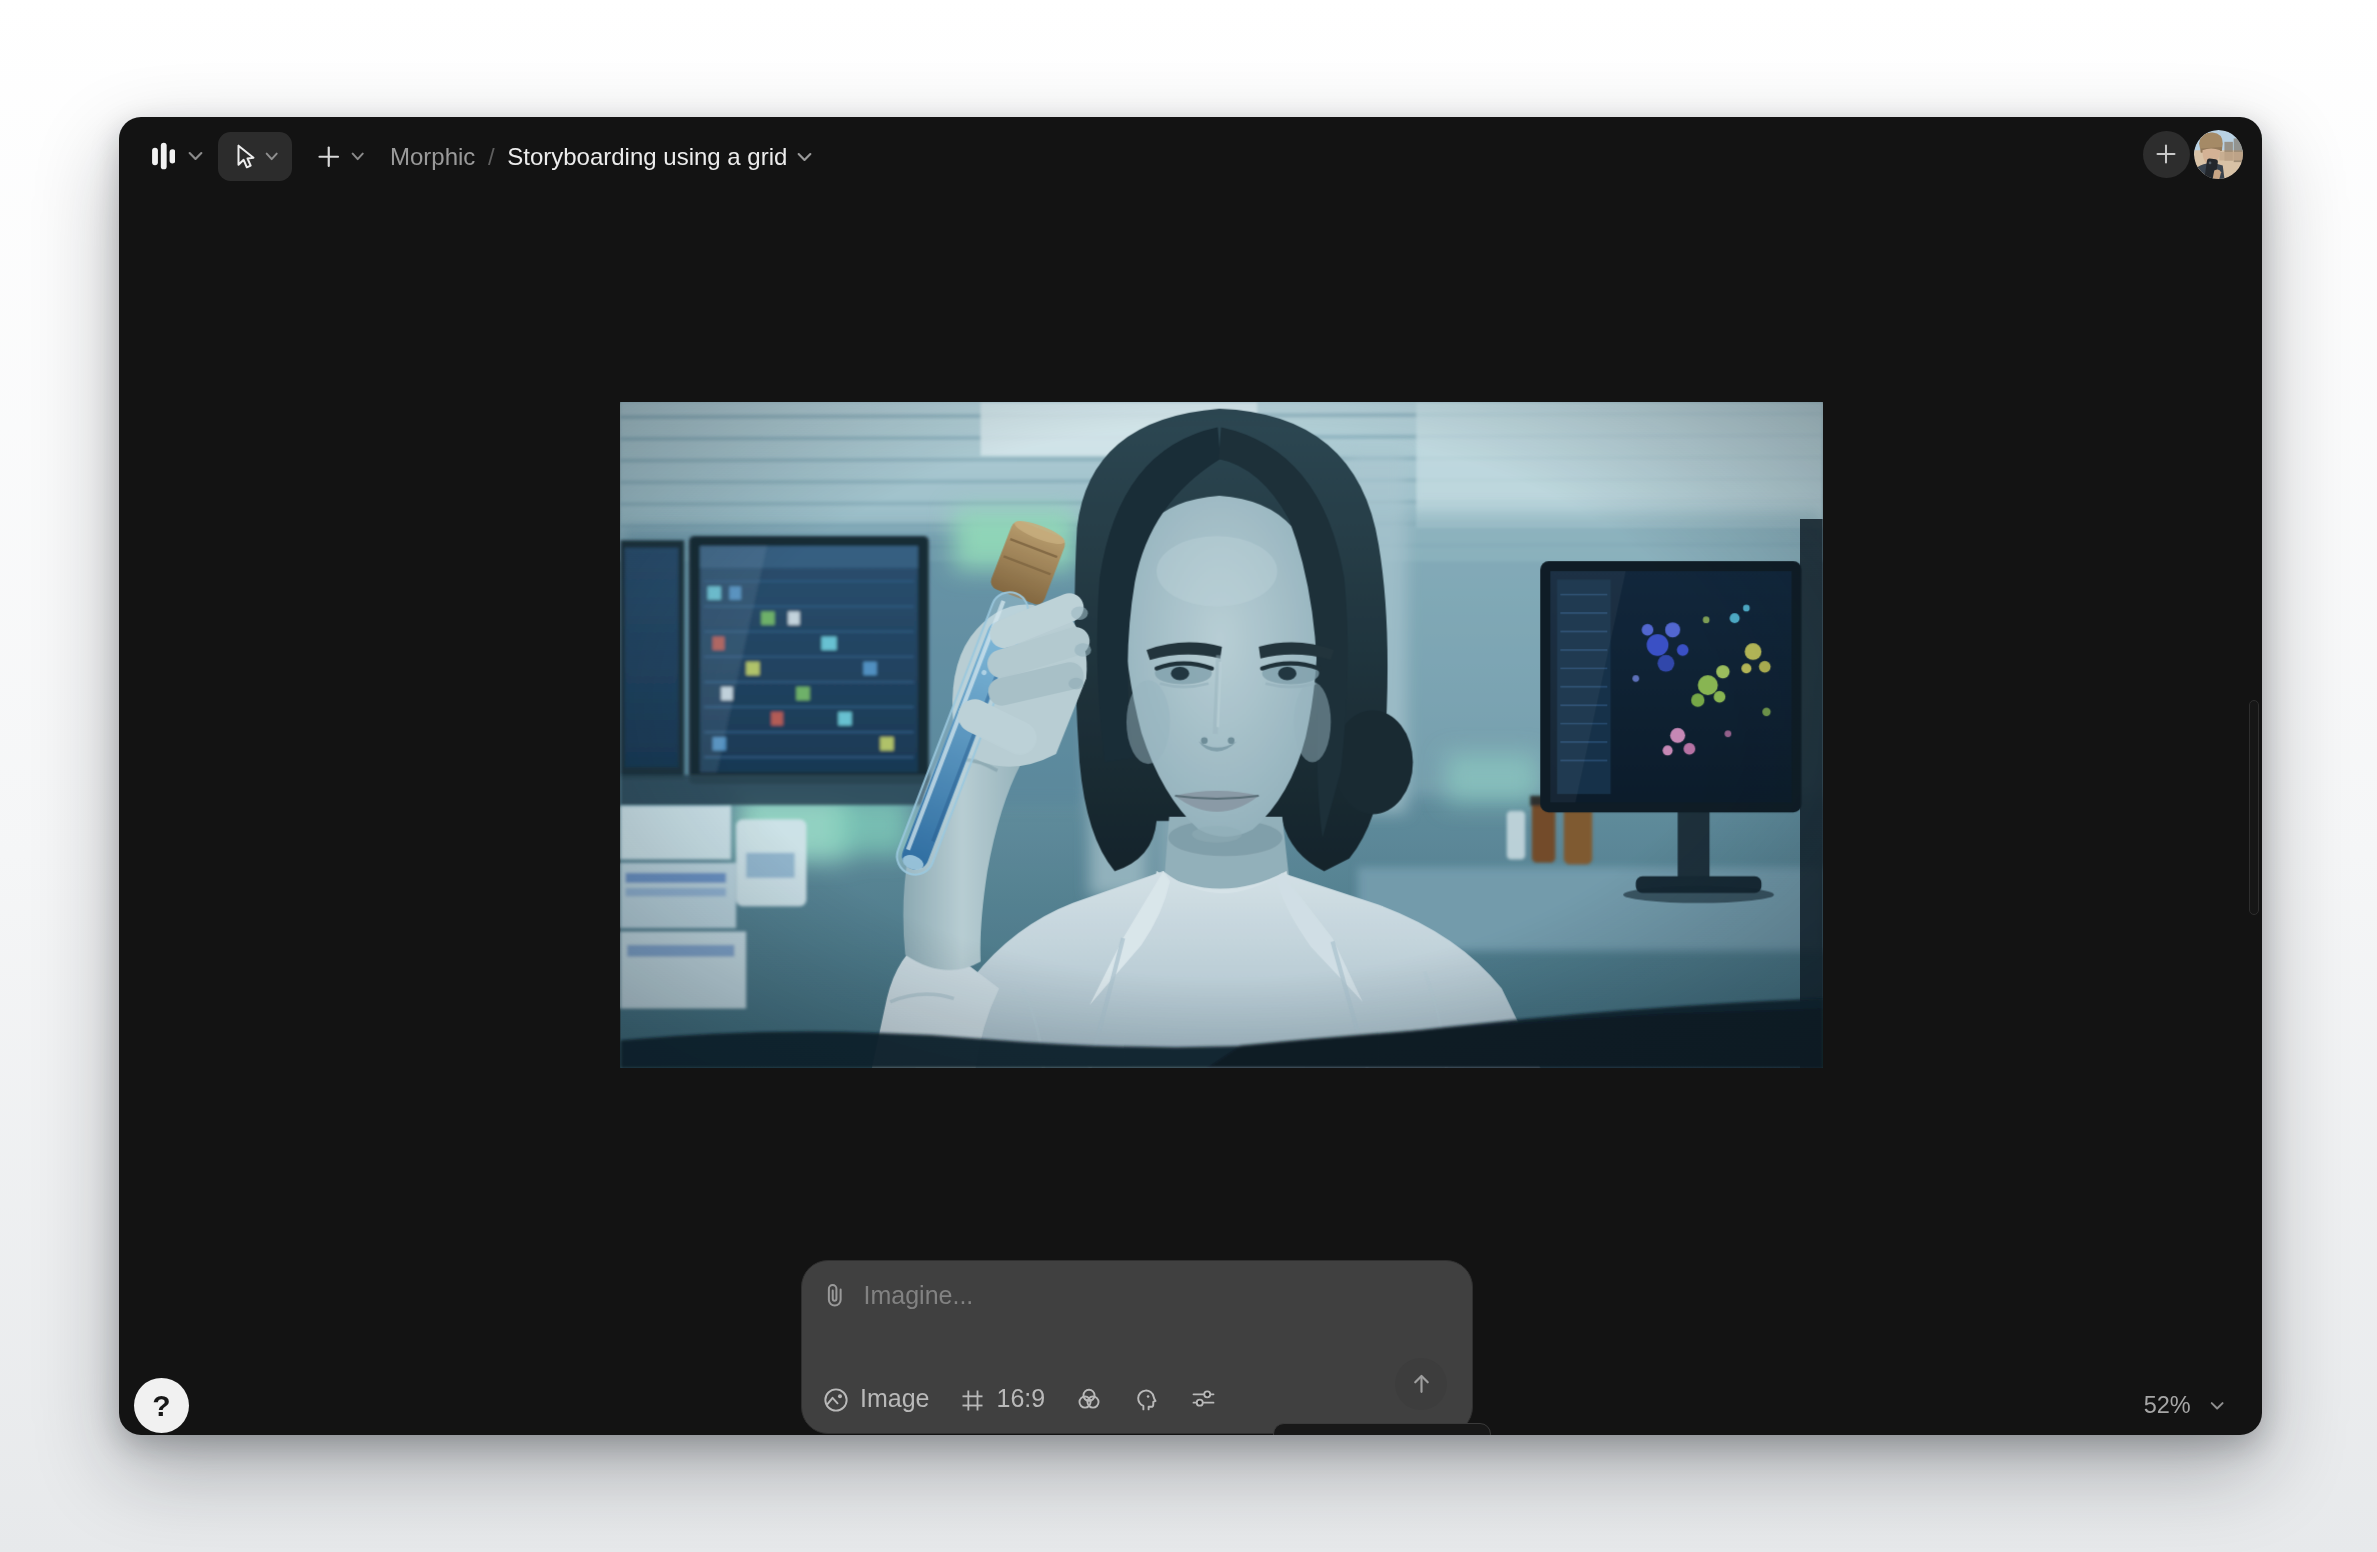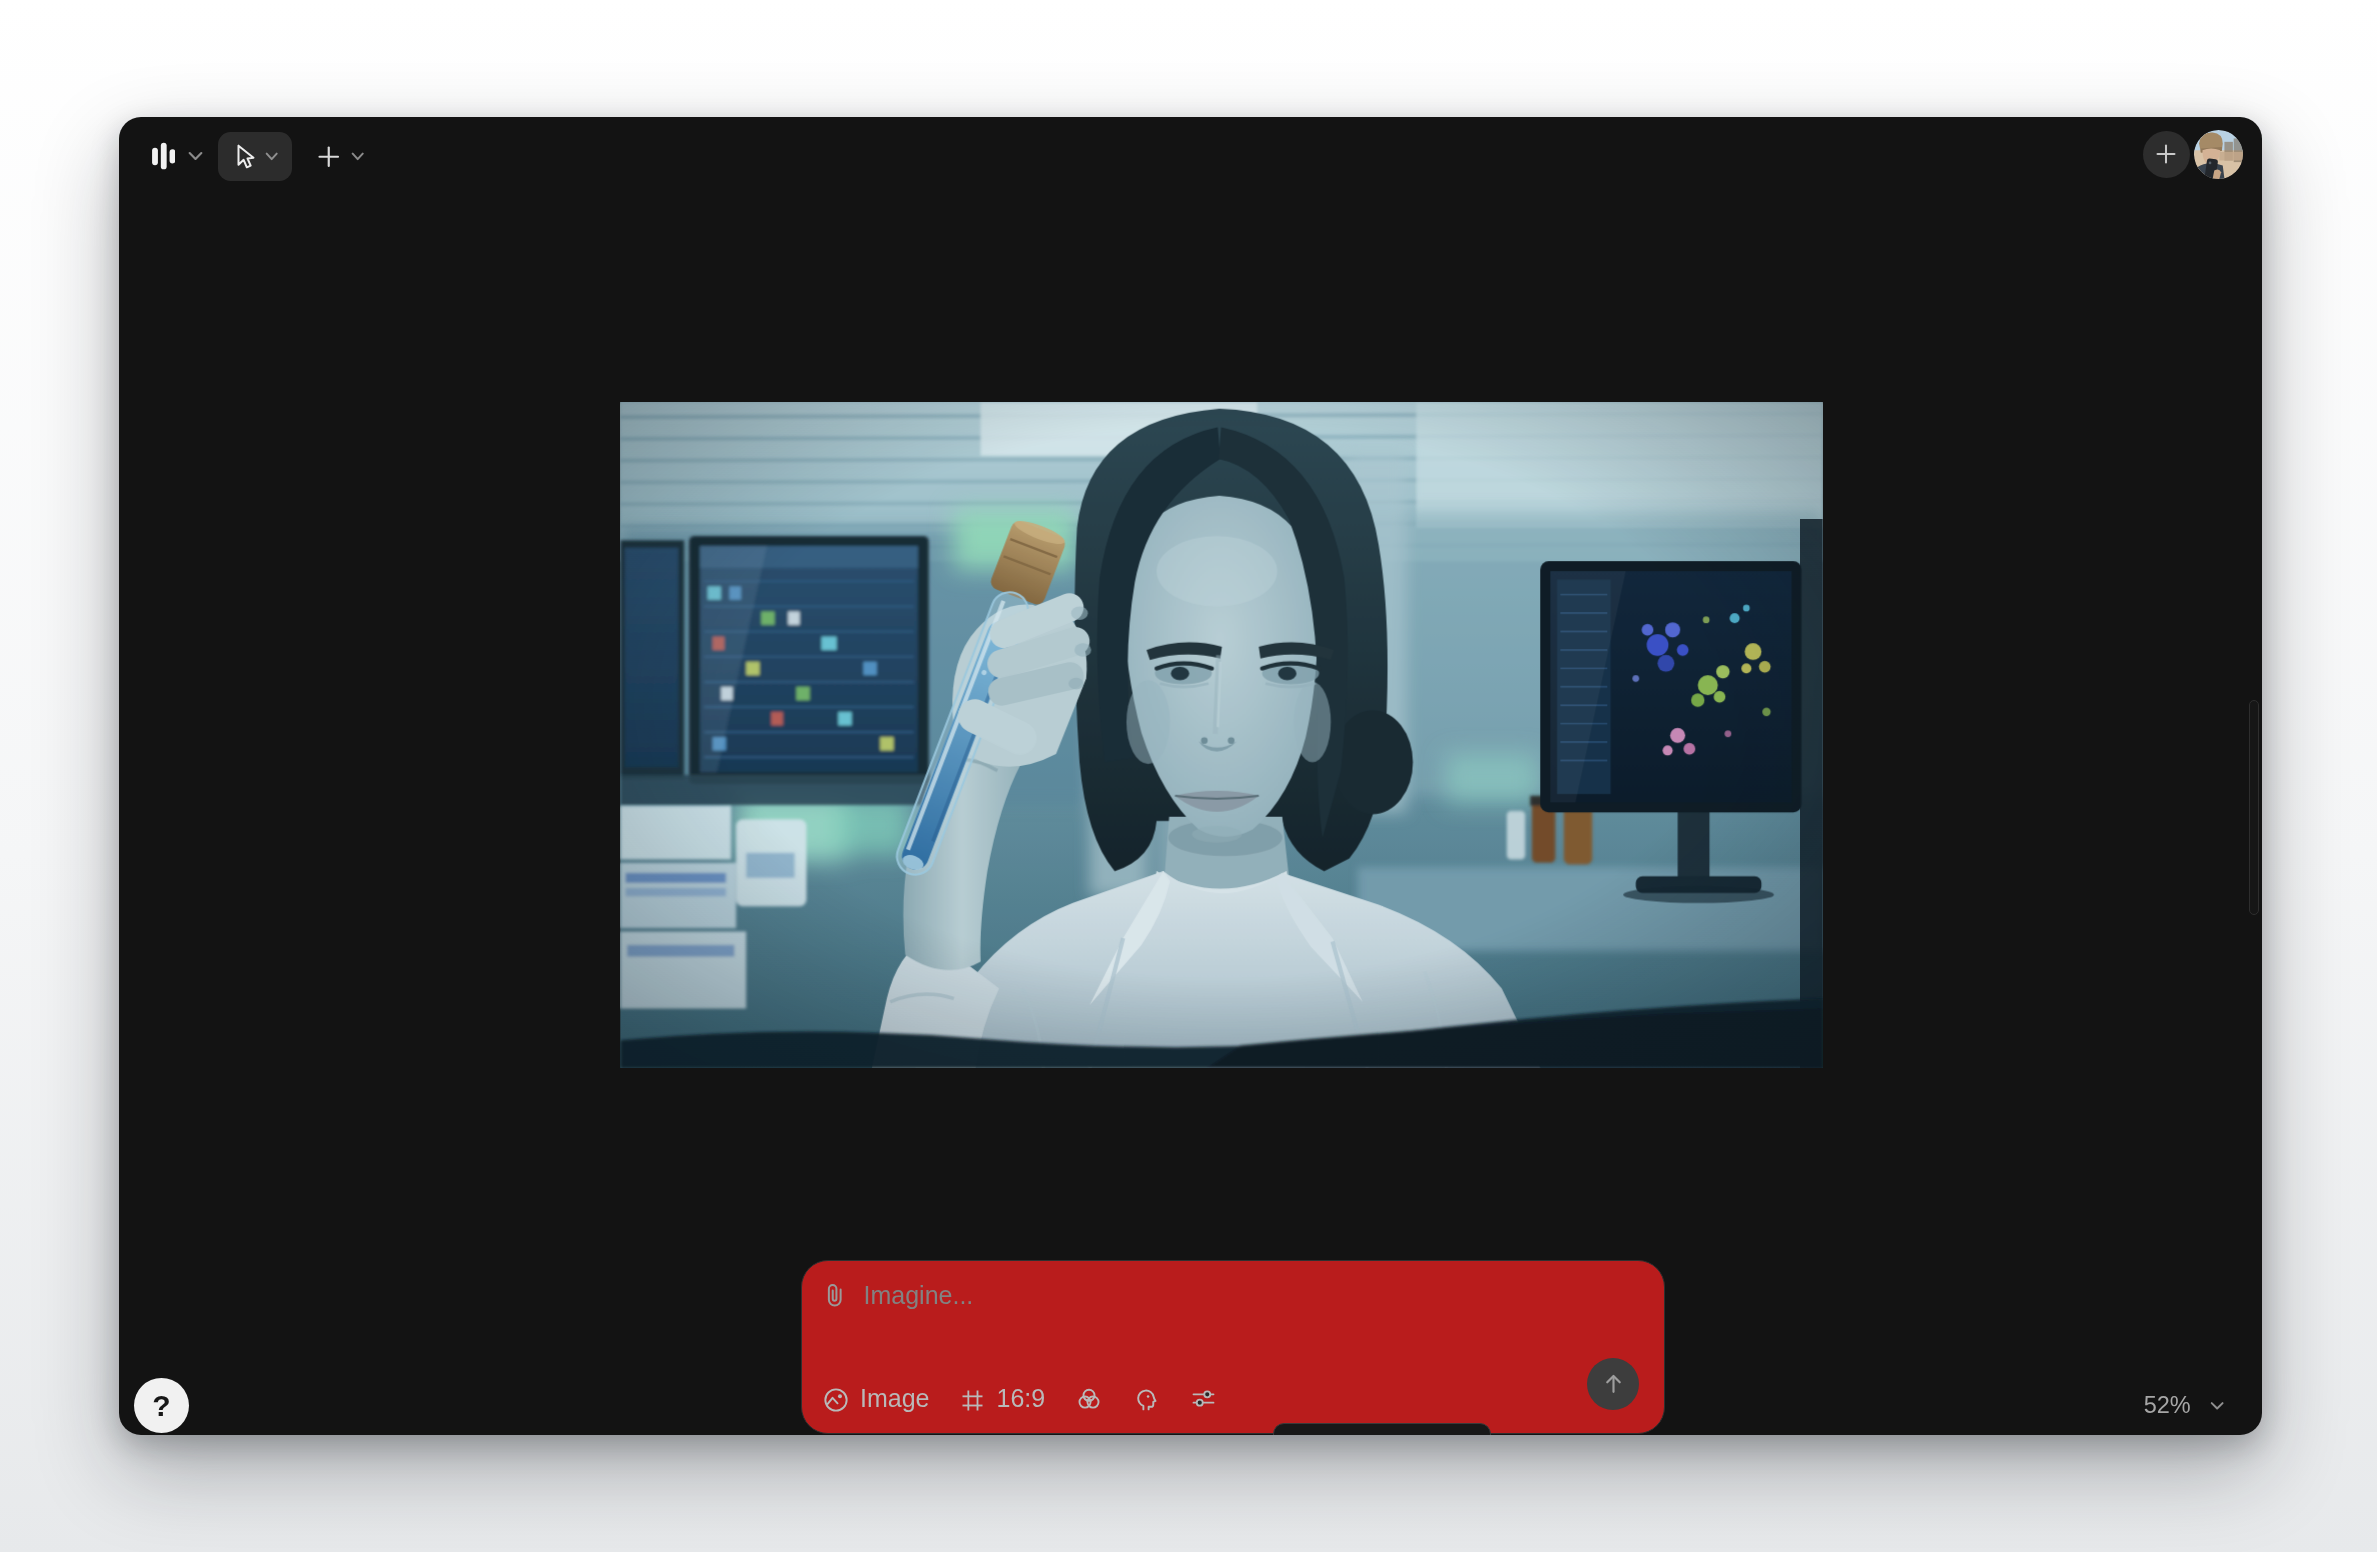--- a/index.html
+++ b/index.html
@@ -37,21 +37,21 @@
   .layers-panel { left:17.6px; top:95px; width:255px; height:74px; border-radius:18.4px; background:#1c1c1c; border:0.8px solid #2a2a2a; display:flex; align-items:center; padding:0 28px; font-size:23.5px; }
   .lp-layers { color:#9d9d9d; margin-right:25px; cursor:pointer; }
   .lp-assets { color:#8a8a8a; cursor:pointer; }
   .lp-toggle { margin-left:auto; cursor:pointer; display:flex; }
 
   
   .canvas-object { left:501px; top:285px; width:1203px; height:666px; cursor:pointer; }
   .canvas-object svg { display:block; }
 
   
-  .prompt-bar { left:682px; top:1143px; width:864px; height:174px; border-radius:27px; background:#b91c1c; border:0.8px solid #2f2f2f; }
+  .prompt-bar { left:682px; top:1143px; width:672px; height:174px; border-radius:27px; background:#404040; border:0.8px solid #2f2f2f; }
   .attach-row { position:absolute; left:21px; top:20px; display:flex; align-items:center; gap:17px; }
   .prompt-input { background:transparent; border:none; outline:none; font-family:"Liberation Sans", sans-serif; font-size:25px; color:#d2d2d2; width:570px; }
   .prompt-input::placeholder { color:#828282; }
   .controls-row { position:absolute; left:21px; bottom:20px; display:flex; align-items:center; }
   .ctrl { display:flex; align-items:flex-end; gap:11px; color:#b9b9b9; font-size:25px; margin-right:31px; cursor:pointer; }
   .icon-btn { display:flex; margin-right:31px; cursor:pointer; }
   .submit-btn { position:absolute; right:25px; bottom:23.5px; width:52px; height:52px; border-radius:50%; background:#3d3d3d; display:flex; align-items:center; justify-content:center; cursor:pointer; }
 
   
   .bottom-peek { left:1154px; top:1306px; width:218px; height:22px; border:1.7px solid #3a3a3a; border-radius:11px; background:#181818; cursor:pointer; }
@@ -87,20 +87,30 @@
   <div class="abs add-btn">
     <svg width="23.5" height="23.5" viewBox="0 0 28 28">
       <line x1="14" y1="3" x2="14" y2="25" stroke="#d9d9d9" stroke-width="2.6" stroke-linecap="round"></line>
       <line x1="3" y1="14" x2="25" y2="14" stroke="#d9d9d9" stroke-width="2.6" stroke-linecap="round"></line>
     </svg>
     <svg width="13.4" height="9.2" viewBox="0 0 16 11">
       <polyline points="2,2 8,8.5 14,2" fill="none" stroke="#8a8a8a" stroke-width="2.4" stroke-linecap="round" stroke-linejoin="round"></polyline>
     </svg>
   </div>
 
+  <div class="abs breadcrumb">
+    <span class="crumb-project">Morphic</span>
+    <span class="crumb-sep">/</span>
+    <span class="crumb-page">
+      <span>Storyboarding using a grid</span>
+      <svg width="15" height="10" viewBox="0 0 18 12">
+        <polyline points="2,2.5 9,9.5 16,2.5" fill="none" stroke="#9a9a9a" stroke-width="2.6" stroke-linecap="round" stroke-linejoin="round"></polyline>
+      </svg>
+    </span>
+  </div>
 
 
   <div class="abs top-right">
     <div class="plus-circle">
       <svg width="22" height="22" viewBox="0 0 26 26">
         <line x1="13" y1="3" x2="13" y2="23" stroke="#c9c9c9" stroke-width="2.4" stroke-linecap="round"></line>
         <line x1="3" y1="13" x2="23" y2="13" stroke="#c9c9c9" stroke-width="2.4" stroke-linecap="round"></line>
       </svg>
     </div>
     <div class="avatar">

